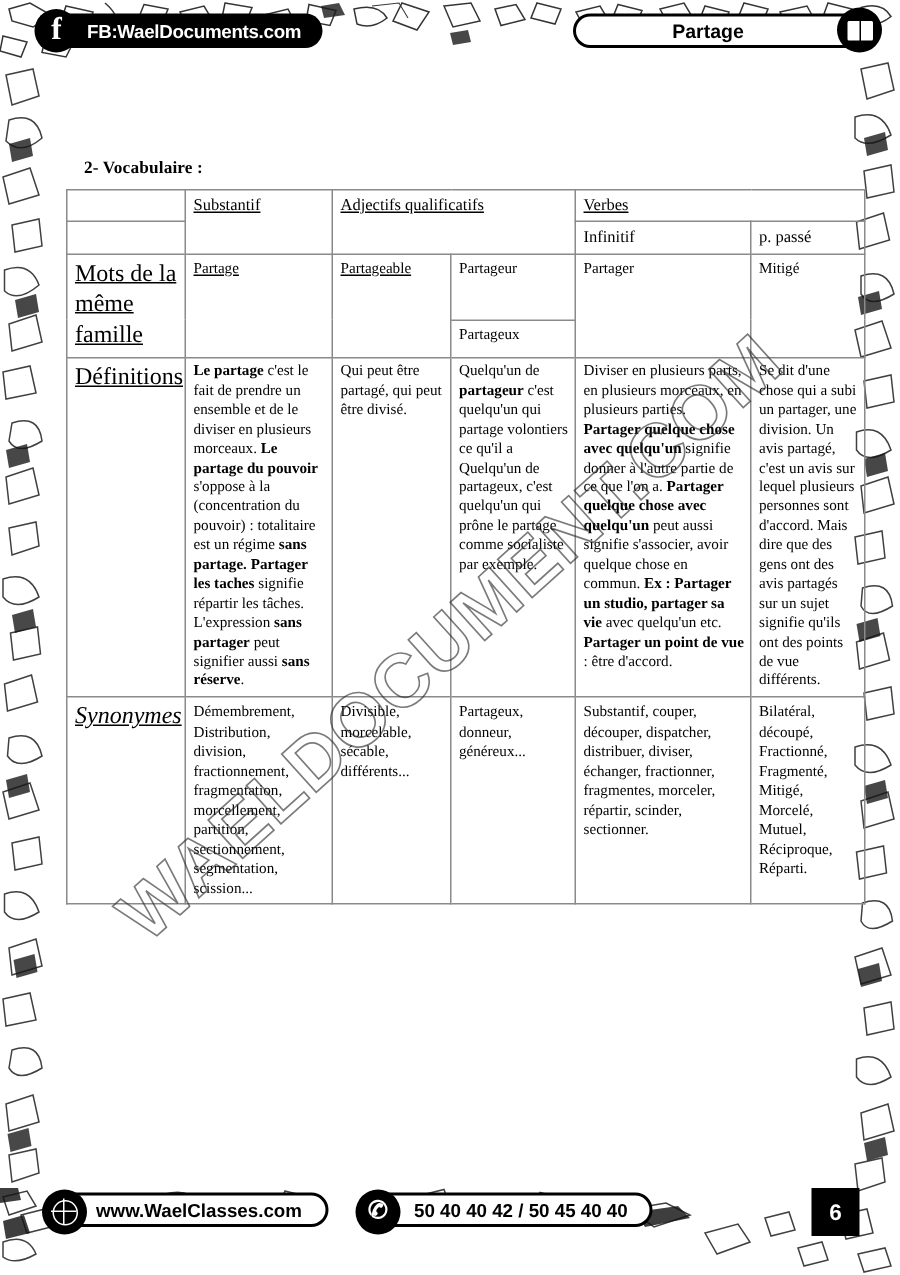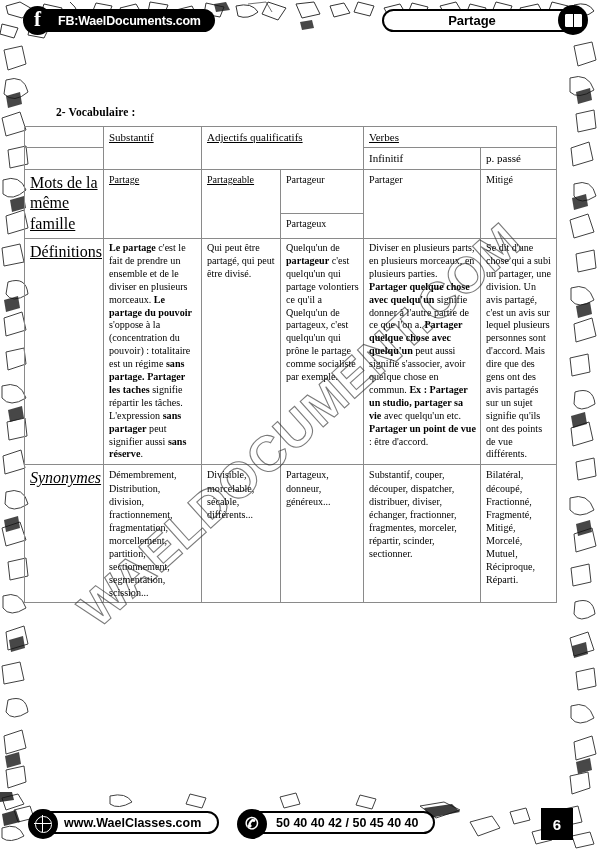--- a/index.html
+++ b/index.html
@@ -93,21 +93,21 @@
   }
   .section-label {
     position:absolute; left:56px; top:60px;
     font-family:"Liberation Serif", serif;
     font-weight:bold; font-size:11.5px;
     letter-spacing:0.1px;
   }
 
   table.vocab {
     position:absolute;
-    left:24px; top:80px;
+    left:44px; top:80px;
     width:532px;
     border-collapse:collapse;
     table-layout:fixed;
     font-size:10.1px;
     line-height:1.30;
   }
   table.vocab td, table.vocab th {
     border:0.9px solid #8a8a8a;
     vertical-align:top;
     padding:3px 4px 3px 5px;
@@ -153,21 +153,21 @@
     letter-spacing:1px;
     white-space:nowrap;
     color:transparent;
     -webkit-text-stroke:1.1px rgba(40,40,40,0.62);
     z-index:4;
     pointer-events:none;
   }
 
   
   .footer {
-    position:absolute; left:0; right:0; bottom:0; height:60px;
+    position:absolute; left:0; right:0; bottom:16px; height:60px;
     z-index:5;
   }
   .footer-pill {
     position:absolute; left:36px; bottom:16px;
     display:flex; align-items:center;
     height:23px;
     border:2.5px solid #000;
     border-radius:13px;
     background:#fff;
     padding:0 16px 0 26px;

